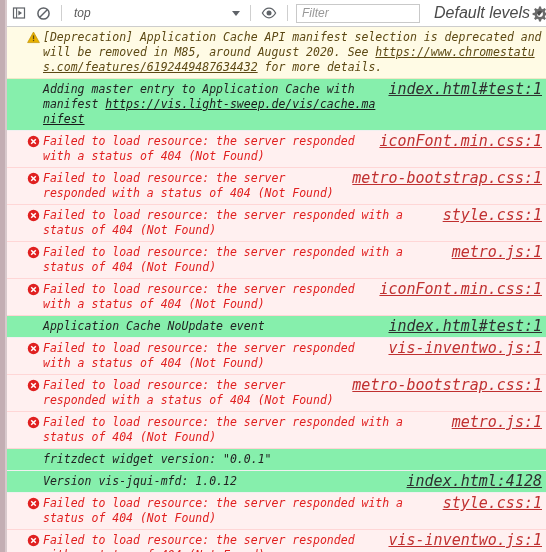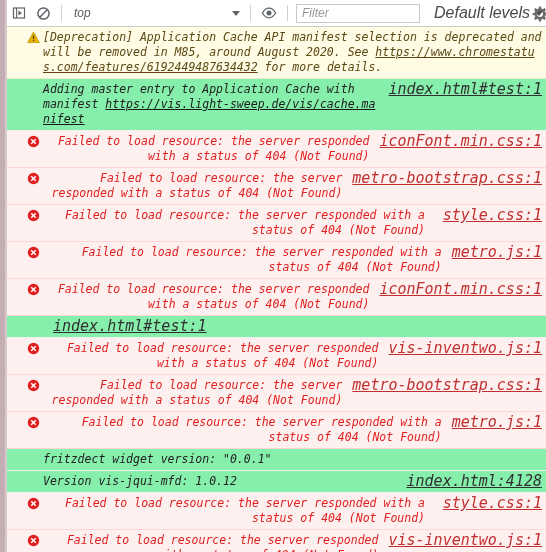--- a/index.html
+++ b/index.html
@@ -193,21 +193,21 @@
   }
   .text {
     font-family: "DejaVu Sans Mono", monospace;
     font-size: 11.5px;
     line-height: 15px;
     white-space: normal;
     word-break: break-word;
     flex: 1 1 auto;
     min-width: 0;
   }
-  .msg.error .text { color: #e02020; text-align: right; }
+  .msg.error .text { color: #e02020; }
   .msg.warning .text { color: #5c4813; }
   .msg.log .text { color: #222222; }
   .text a.inline-link {
     color: #5c4813;
     text-decoration: underline;
     word-break: break-all;
   }
   .msg.log .text a.inline-link { color: #1a1a1a; }
   .src {
     font-family: "DejaVu Sans Mono", monospace;
@@ -385,20 +385,21 @@
       </div>
       <div class="body">
         <span class="text">Failed to load resource: the server responded with a status of 404 (Not Found)</span>
         <span class="src">iconFont.min.css:1</span>
       </div>
     </div>
 
     <div class="msg log w-full">
       <div class="gutter"></div>
       <div class="body">
+        <span class="text">Application Cache NoUpdate event</span>
         <span class="src">index.html#test:1</span>
       </div>
     </div>
 
     <div class="msg error w-a">
       <div class="gutter">
         <svg width="13" height="13" viewBox="0 0 13 13">
           <circle cx="6.5" cy="6.5" r="5.7" fill="#e02020"></circle>
           <line x1="4.2" y1="4.2" x2="8.8" y2="8.8" stroke="#ffffff" stroke-width="1.5"></line>
           <line x1="8.8" y1="4.2" x2="4.2" y2="8.8" stroke="#ffffff" stroke-width="1.5"></line>

